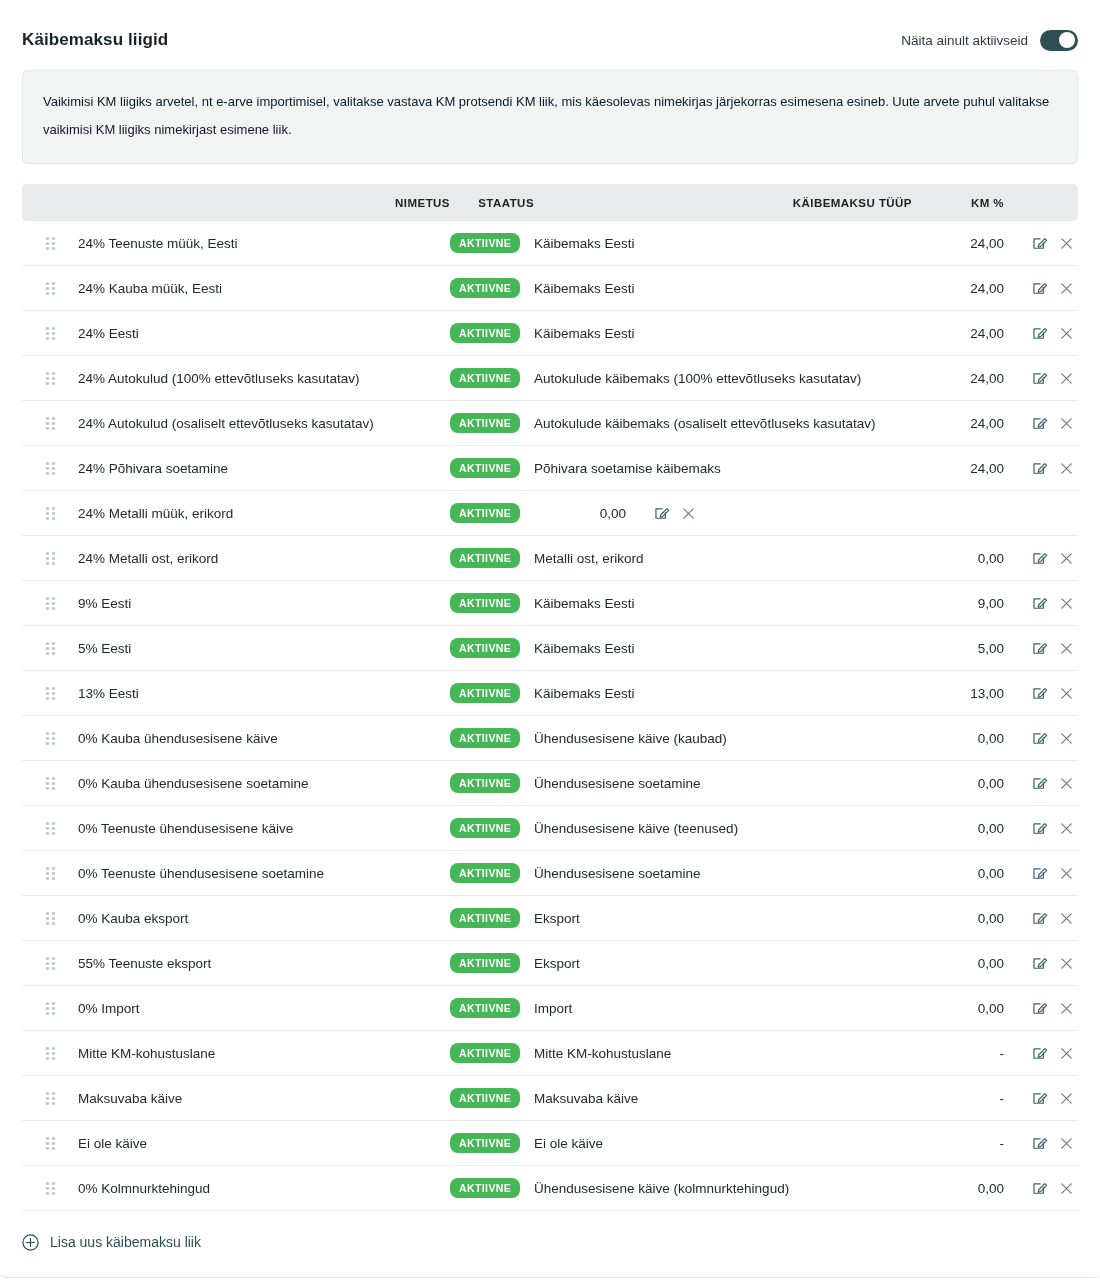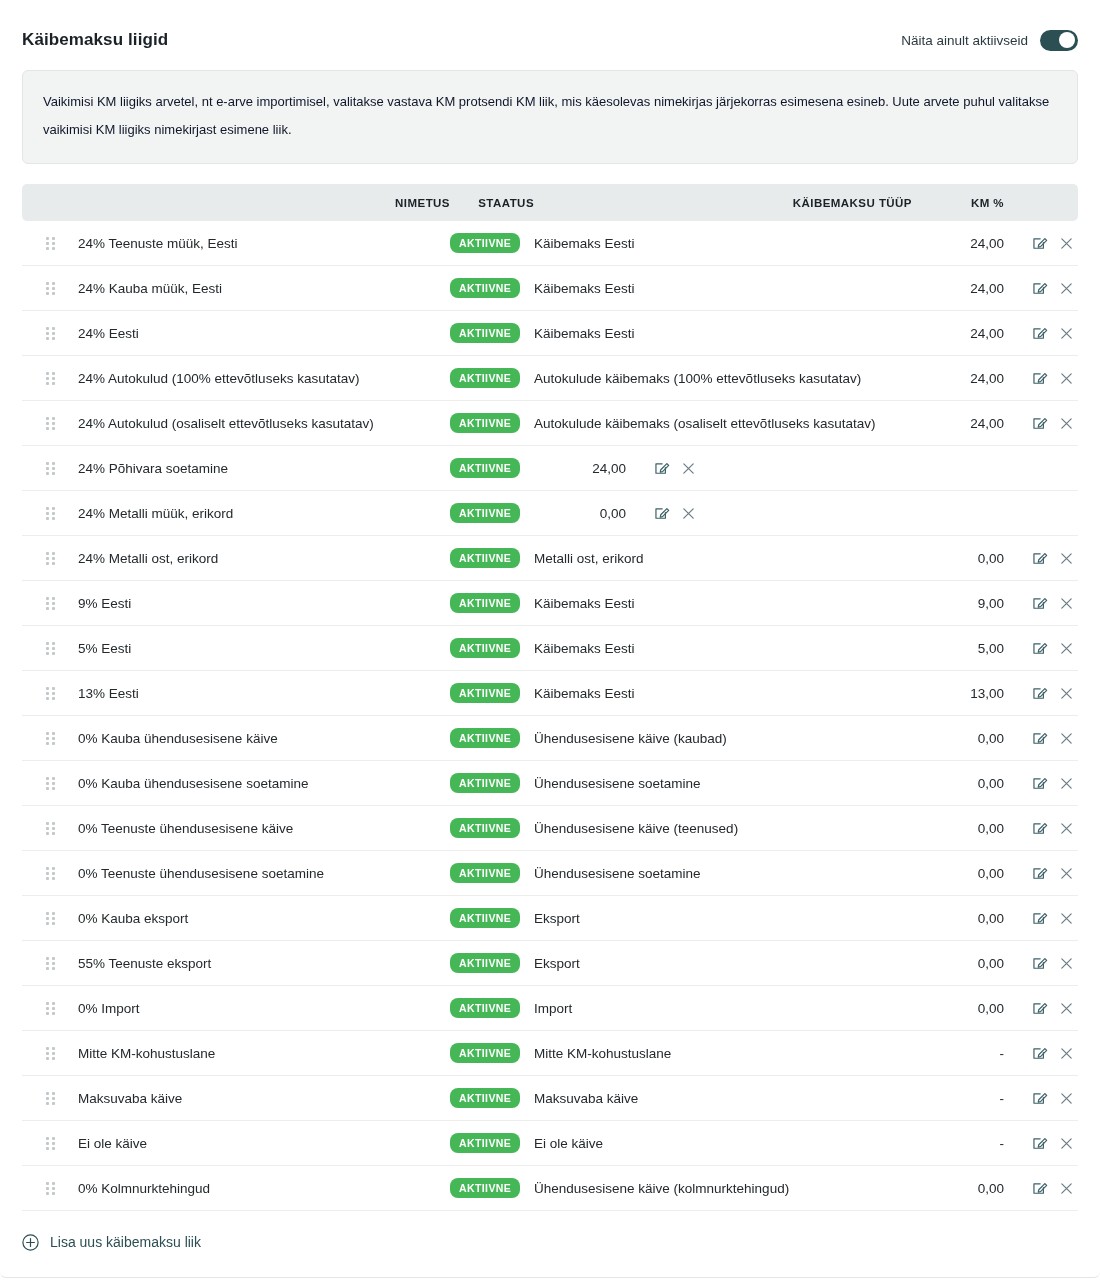--- a/index.html
+++ b/index.html
@@ -354,20 +354,21 @@
                   <i></i>
                   <i></i>
                   <i></i>
                   <i></i>
                   <i></i>
                   <i></i>
                 </span>
               </div>
               <div class="c c-name">24% Põhivara soetamine</div>
               <div class="c c-status"><span class="badge">AKTIIVNE</span></div>
+              <div class="c c-type">Põhivara soetamise käibemaks</div>
               <div class="c c-pct">24,00</div>
               <div class="c c-act">
                 <span class="ico">
                   <svg width="16" height="16" viewBox="0 0 18 18">
                     <path d="M2.2 4.3 h7.0 M2.2 4.3 v10.6 h10.6 v-6.4" fill="none" stroke="#3c6167" stroke-width="1.35" stroke-linecap="round" stroke-linejoin="round"></path>
                     <path d="M7.6 11.0 l6.9-6.9 2.0 2.0 -6.9 6.9 -2.6 .6 z" fill="none" stroke="#3c6167" stroke-width="1.35" stroke-linejoin="round"></path>
                   </svg>
                 </span>
                 <span class="ico">
                   <svg width="15" height="15" viewBox="0 0 16 16">

